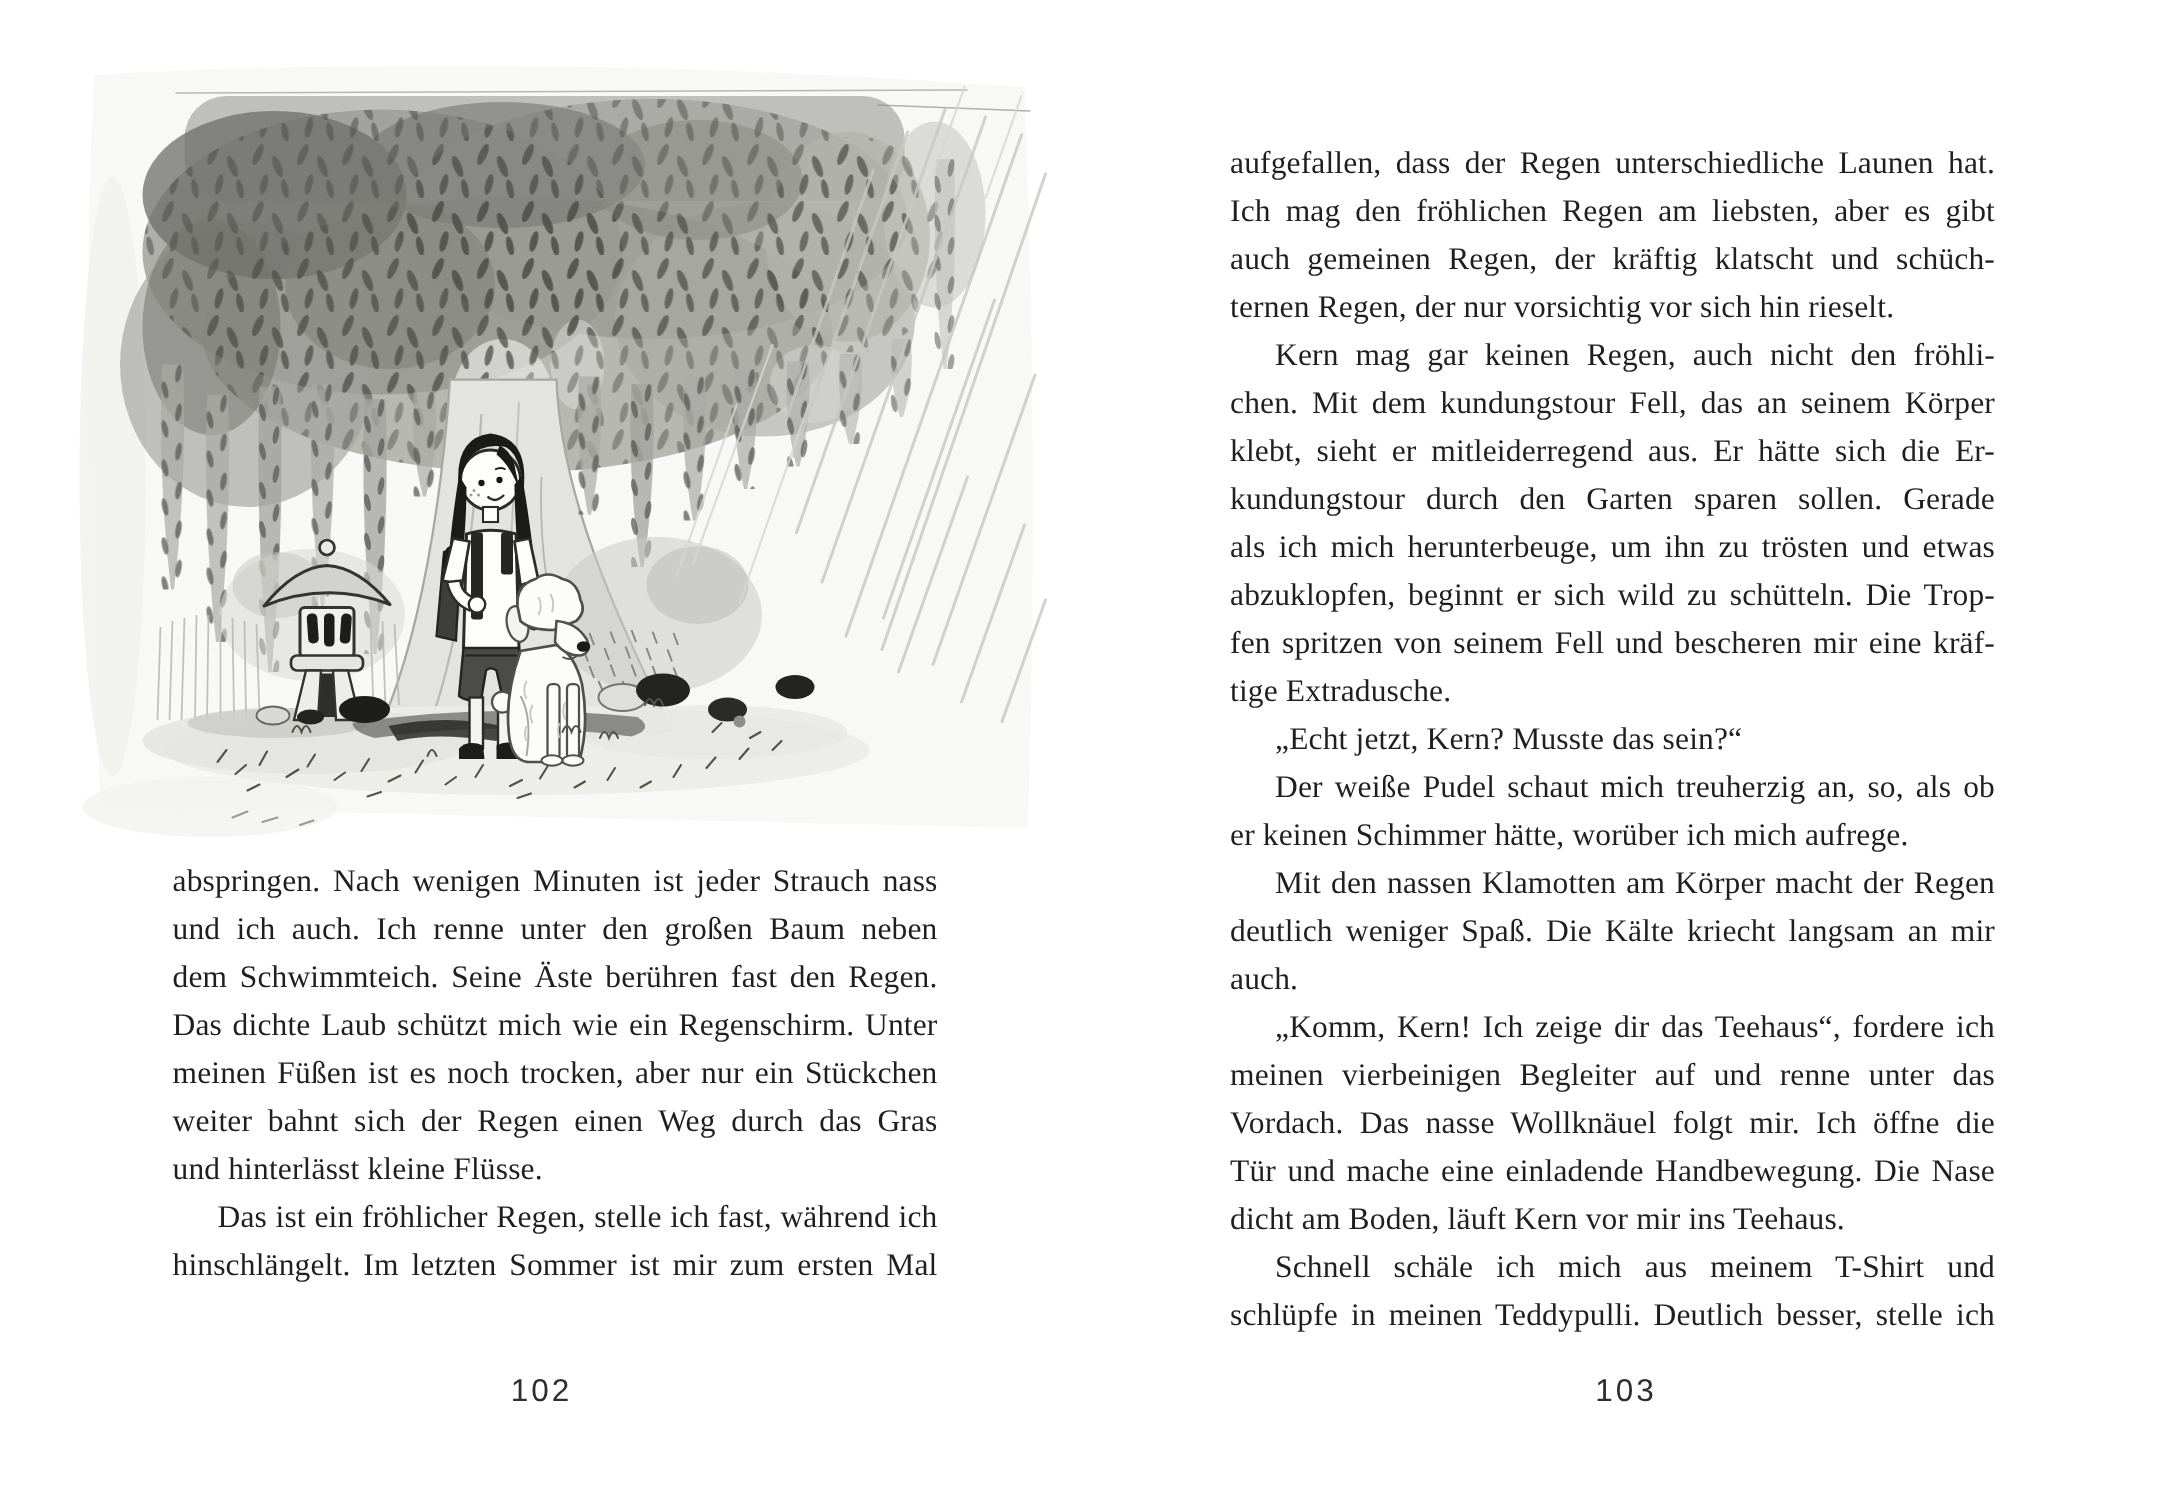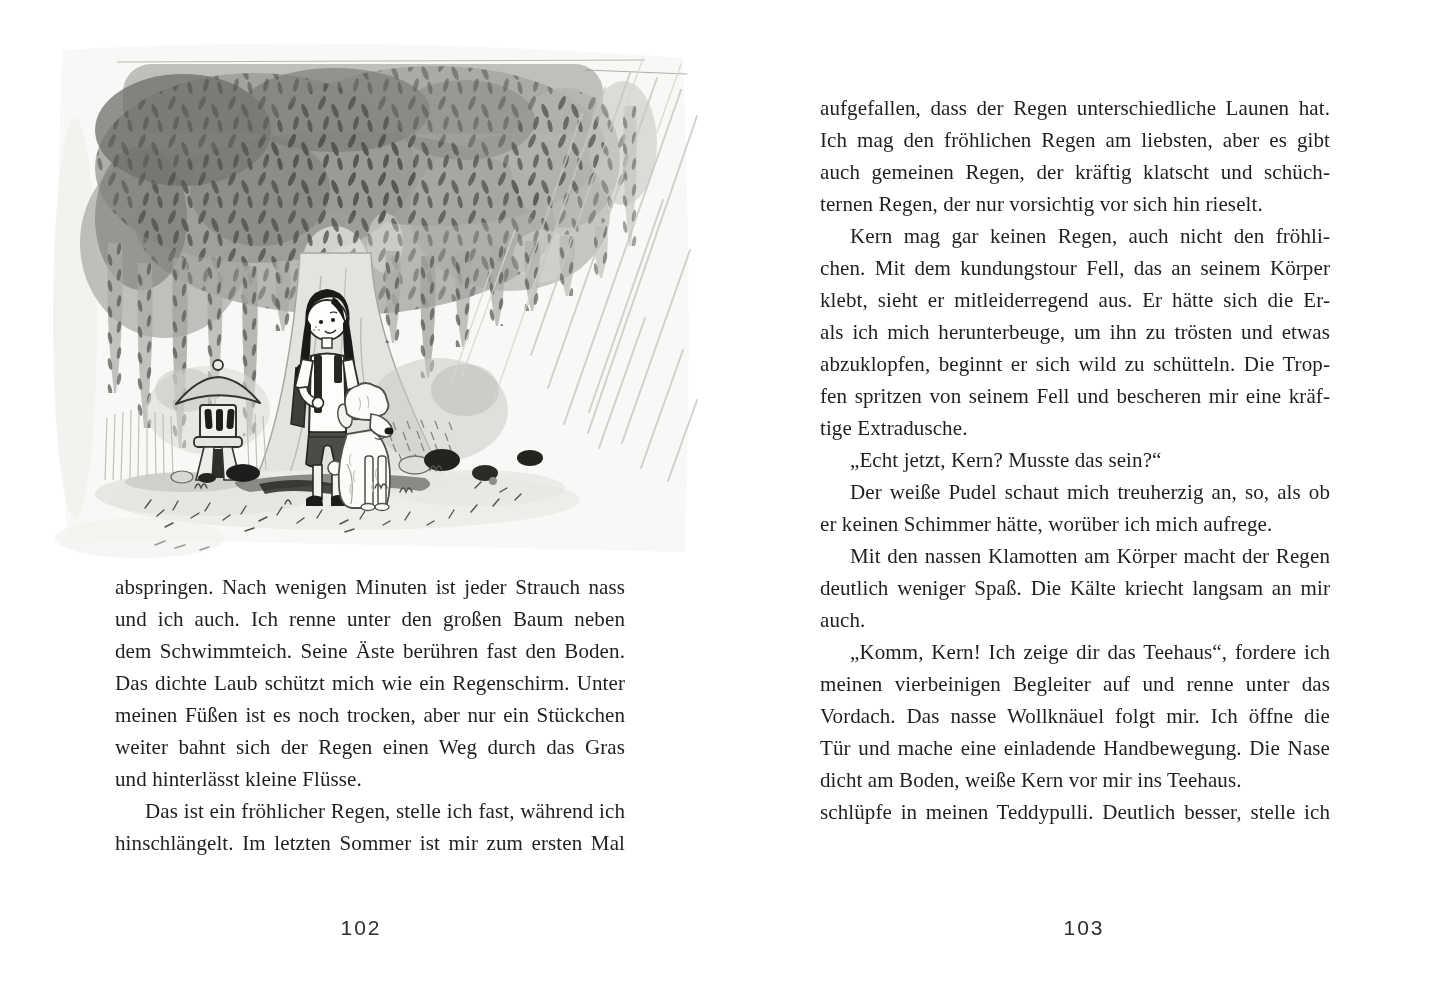--- a/index.html
+++ b/index.html
@@ -359,55 +359,57 @@
               <path d="M130,530 l10,-3"></path>
               <path d="M155,532 l9,-3"></path>
           </g>
         </g>
       </svg>
     </figure>
 
     <div class="text-block left-text">
         <div class="line">abspringen. Nach wenigen Minuten ist jeder Strauch nass</div>
         <div class="line">und ich auch. Ich renne unter den großen Baum neben</div>
-        <div class="line">dem Schwimmteich. Seine Äste berühren fast den Boden.</div>
+        <div class="line">dem Schwimmteich. Seine Äste berühren fast den Regen.</div>
         <div class="line">Das dichte Laub schützt mich wie ein Regenschirm. Unter</div>
         <div class="line">meinen Füßen ist es noch trocken, aber nur ein Stückchen</div>
         <div class="line">weiter bahnt sich der Regen einen Weg durch das Gras</div>
         <div class="line last">und hinterlässt kleine Flüsse.</div>
         <div class="line indent">Das ist ein fröhlicher Regen, stelle ich fast, während ich</div>
         <div class="line">hinschlängelt. Im letzten Sommer ist mir zum ersten Mal</div>
       </div>
 
     <div class="page-number">102</div>
   </div>
 
   <div class="page page-right">
     <div class="text-block right-text">
         <div class="line">aufgefallen, dass der Regen unterschiedliche Launen hat.</div>
         <div class="line">Ich mag den fröhlichen Regen am liebsten, aber es gibt</div>
         <div class="line">auch gemeinen Regen, der kräftig klatscht und schüch-</div>
         <div class="line last">ternen Regen, der nur vorsichtig vor sich hin rieselt.</div>
         <div class="line indent">Kern mag gar keinen Regen, auch nicht den fröhli-</div>
         <div class="line">chen. Mit dem kundungstour Fell, das an seinem Körper</div>
         <div class="line">klebt, sieht er mitleiderregend aus. Er hätte sich die Er-</div>
+        <div class="line">kundungstour durch den Garten sparen sollen. Gerade</div>
         <div class="line">als ich mich herunterbeuge, um ihn zu trösten und etwas</div>
         <div class="line">abzuklopfen, beginnt er sich wild zu schütteln. Die Trop-</div>
         <div class="line">fen spritzen von seinem Fell und bescheren mir eine kräf-</div>
         <div class="line last">tige Extradusche.</div>
         <div class="line indent last">„Echt jetzt, Kern? Musste das sein?“</div>
         <div class="line indent">Der weiße Pudel schaut mich treuherzig an, so, als ob</div>
         <div class="line last">er keinen Schimmer hätte, worüber ich mich aufrege.</div>
         <div class="line indent">Mit den nassen Klamotten am Körper macht der Regen</div>
         <div class="line">deutlich weniger Spaß. Die Kälte kriecht langsam an mir</div>
         <div class="line last">auch.</div>
         <div class="line indent">„Komm, Kern! Ich zeige dir das Teehaus“, fordere ich</div>
         <div class="line">meinen vierbeinigen Begleiter auf und renne unter das</div>
         <div class="line">Vordach. Das nasse Wollknäuel folgt mir. Ich öffne die</div>
         <div class="line">Tür und mache eine einladende Handbewegung. Die Nase</div>
-        <div class="line last">dicht am Boden, weiße Kern vor mir ins Teehaus.</div>
+        <div class="line last">dicht am Boden, läuft Kern vor mir ins Teehaus.</div>
+        <div class="line indent">Schnell schäle ich mich aus meinem T-Shirt und</div>
         <div class="line">schlüpfe in meinen Teddypulli. Deutlich besser, stelle ich</div>
       </div>
 
     <div class="page-number">103</div>
   </div>
 
 </div>
 
 </body></html>

